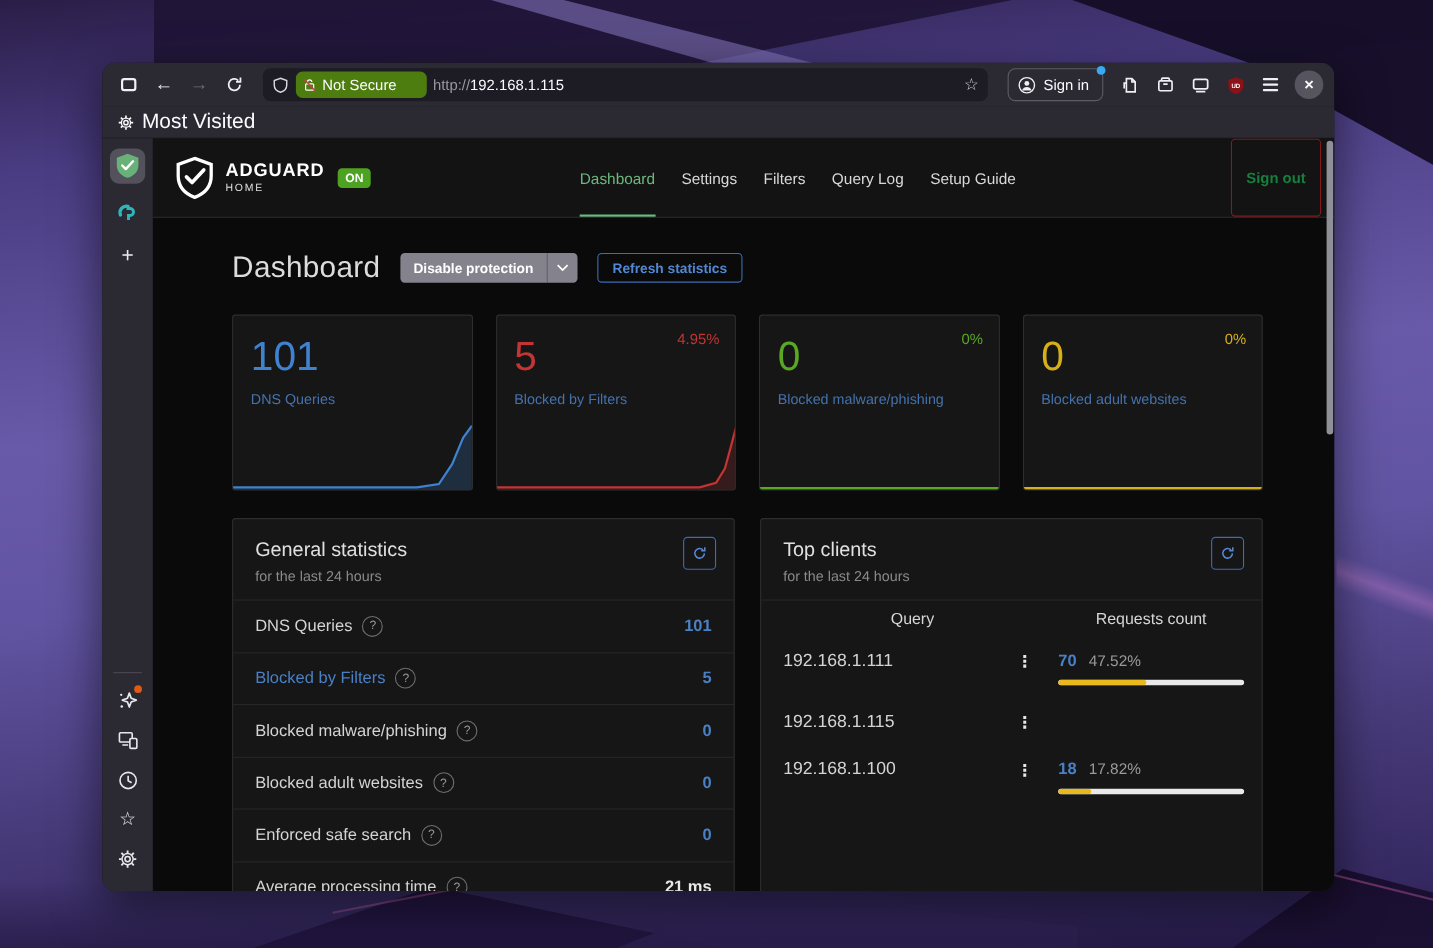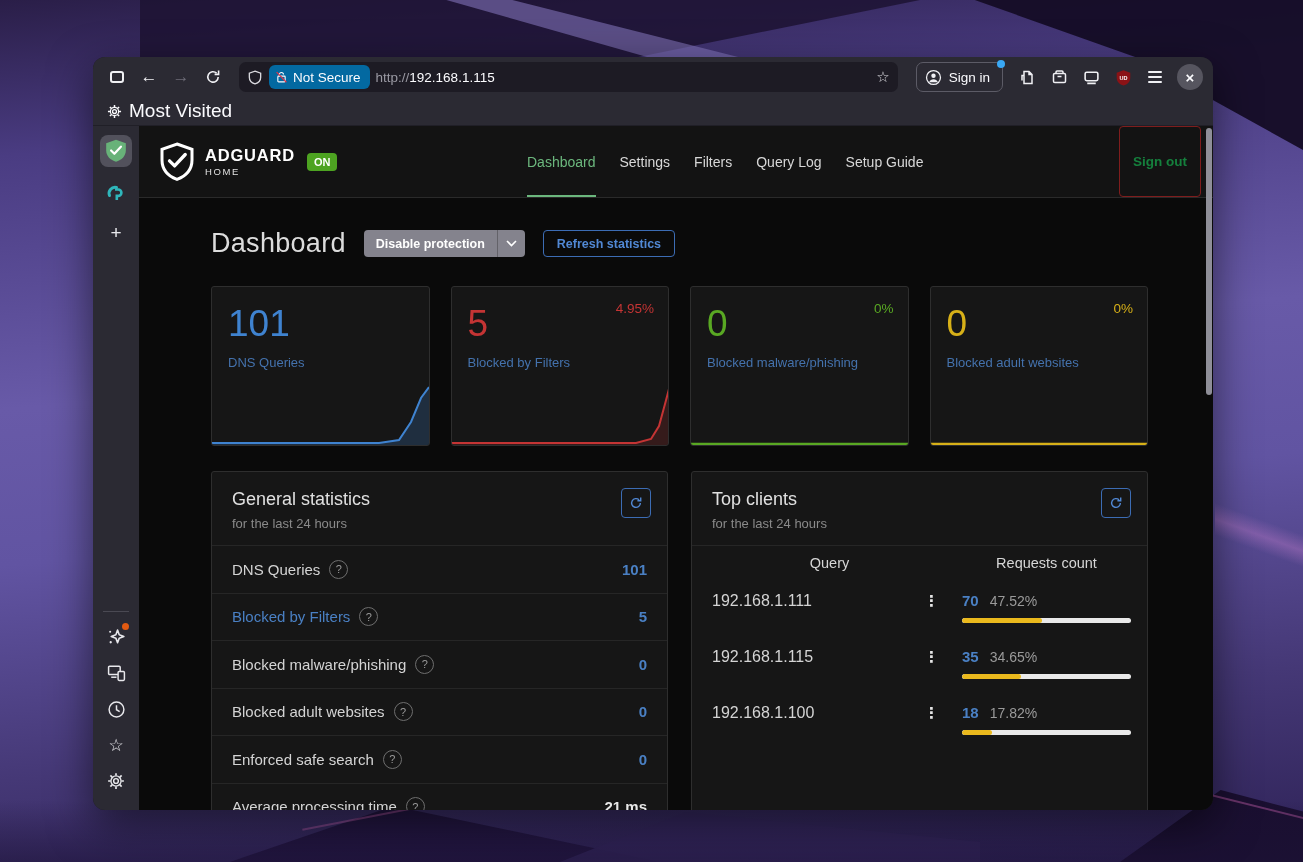--- a/index.html
+++ b/index.html
@@ -26,21 +26,21 @@
     background:#1c1b22; border-radius:12px; overflow:hidden; box-shadow:0 14px 44px rgba(0,0,0,.55);
     display:flex; flex-direction:column; }
 
   .toolbar { height:40px; background:#2b2a33; display:flex; align-items:center; padding:0 10px; gap:4px; flex:0 0 auto; }
   .tb-btn { width:28px; height:28px; border-radius:5px; display:flex; align-items:center; justify-content:center; color:#f0f0f4; font-size:17px; flex:0 0 auto; }
   .tb-btn.dim { color:#6e6d78; }
   .tb-sq { width:14px; height:12px; border:2px solid #f0f0f4; border-radius:3px; }
 
   .urlbar { flex:1; height:30px; background:#1d1b24; border-radius:7px; margin:0 8px; display:flex; align-items:center; padding:0 8px; gap:6px; min-width:0; }
   .urlbar svg { flex:0 0 auto; }
-  .chip { background:#0369a1; border-radius:6px; height:24px; display:flex; align-items:center; gap:5px; padding:0 9px 0 6px; color:#fbfbfe; font-size:13.5px; flex:0 0 auto; }
+  .chip { background:#4d7c0f; border-radius:6px; height:24px; display:flex; align-items:center; gap:5px; padding:0 27px 0 6px; color:#fbfbfe; font-size:13.5px; flex:0 0 auto; }
   .url-text { font-size:13.5px; color:#fbfbfe; white-space:nowrap; overflow:hidden; flex:1; }
   .url-text .scheme { color:#9a99a3; }
   .url-star { margin-left:auto; color:#d7d7dc; font-size:15px; flex:0 0 auto; }
 
   .signin-btn { position:relative; height:30px; border:1px solid #5c5b66; border-radius:7px; display:flex; align-items:center; gap:7px; padding:0 12px 0 8px; color:#fbfbfe; font-size:13.5px; margin:0 6px; flex:0 0 auto; }
   .signin-dot { position:absolute; top:-3px; right:-3px; width:8px; height:8px; border-radius:50%; background:#39a8f5; }
   .close-btn { width:26px; height:26px; border-radius:50%; background:#56555f; color:#fbfbfe; display:flex; align-items:center; justify-content:center; font-size:15px; font-weight:bold; margin-left:4px; }
   .hamburger { display:flex; flex-direction:column; gap:3px; }
   .hamburger span { display:block; width:14px; height:1.8px; background:#f0f0f4; border-radius:1px; }
 
@@ -459,29 +459,20 @@
                 <div class="bar-track">
                     <div class="bar-fill" style="width: 47.52%;"></div>
                   </div>
               </div>
             </div>
             <div class="tc-row">
               <div class="tc-left">
                 <span class="tc-ip">192.168.1.115</span>
                 <span class="kebab">⋮</span>
               </div>
-              <div class="tc-right">
-                <div class="tc-nums">
-                    <span class="tc-count">35</span>
-                    <span class="tc-pct">34.65%</span>
-                  </div>
-                <div class="bar-track">
-                    <div class="bar-fill" style="width: 34.65%;"></div>
-                  </div>
-              </div>
             </div>
             <div class="tc-row">
               <div class="tc-left">
                 <span class="tc-ip">192.168.1.100</span>
                 <span class="kebab">⋮</span>
               </div>
               <div class="tc-right">
                 <div class="tc-nums">
                     <span class="tc-count">18</span>
                     <span class="tc-pct">17.82%</span>

